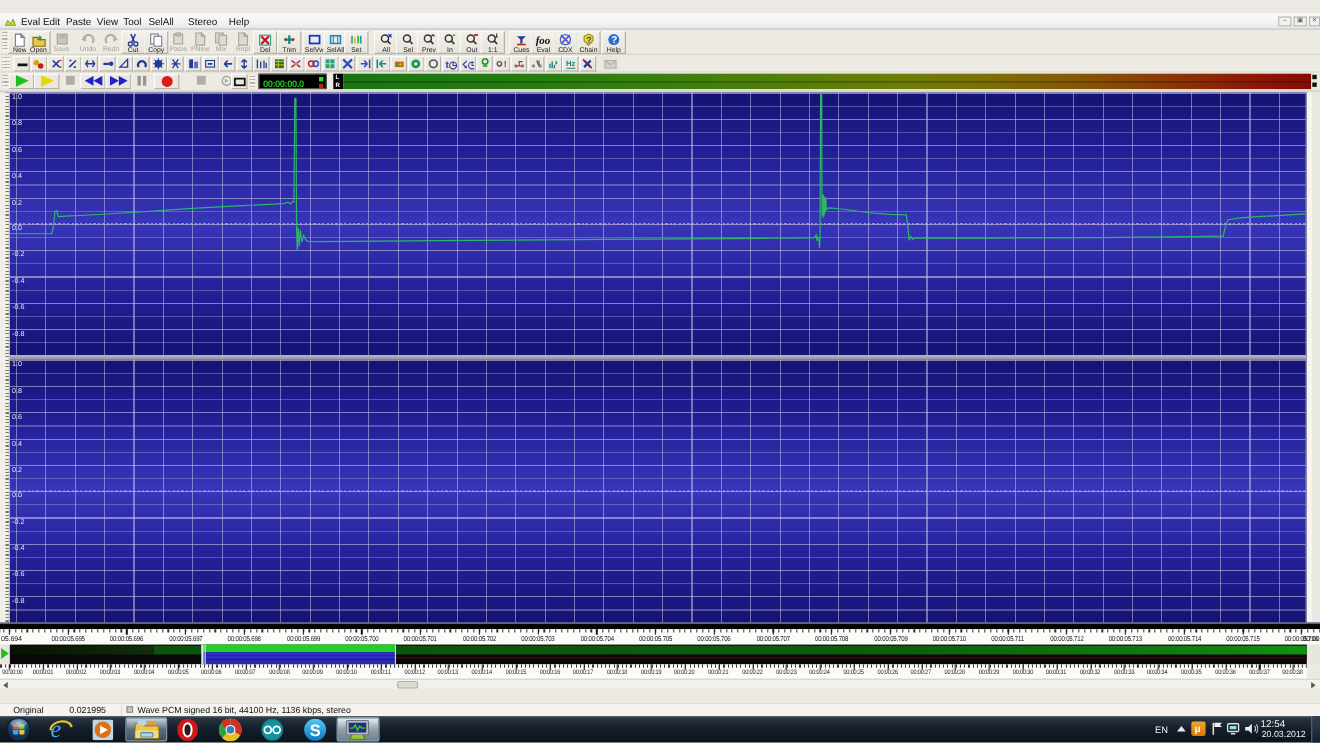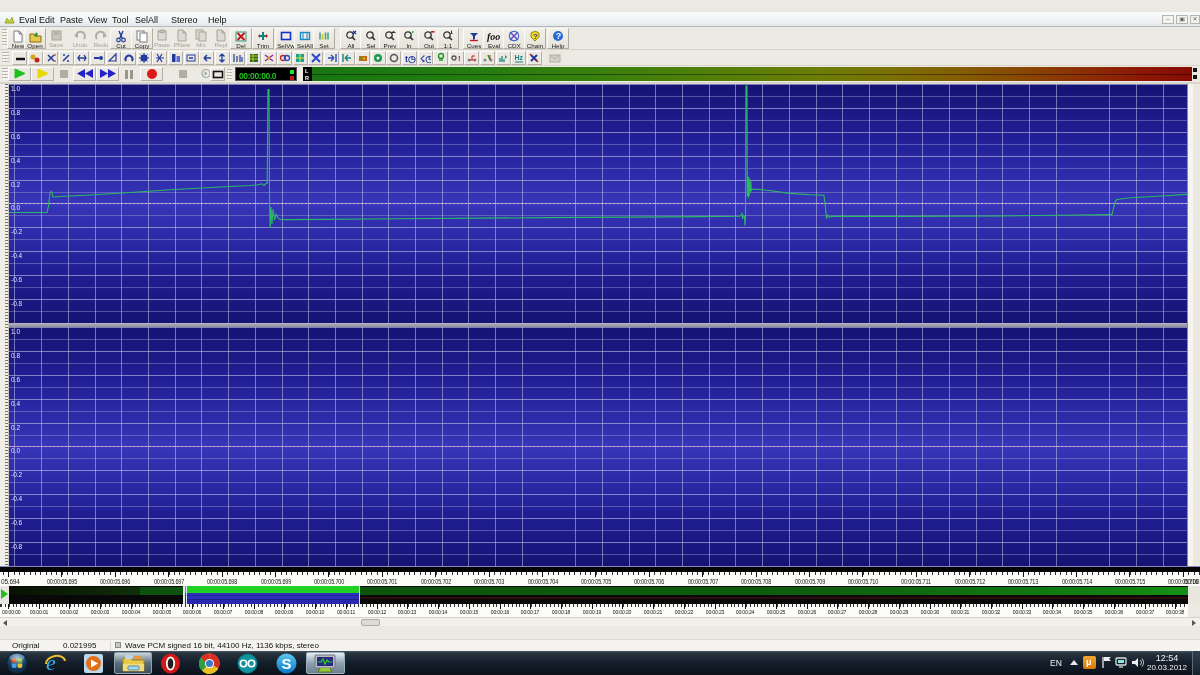--- a/index.html
+++ b/index.html
@@ -692,17 +692,17 @@
       </svg>
       <svg class="ab" style="left:1115px;top:5px" width="14" height="13">
         <rect x="1" y="2" width="10" height="7" rx="1" fill="none" stroke="#ddd" stroke-width="1.3"></rect>
         <rect x="3" y="4" width="6" height="3" fill="#8ae8d8"></rect>
         <path d="M4 11 h4" stroke="#ddd" stroke-width="1.3"></path>
       </svg>
       <svg class="ab" style="left:1131px;top:5px" width="13" height="13">
         <path d="M1 5 h3 l3 -3 v9 l-3 -3 h-3 z" fill="#eee"></path>
         <path d="M9.5 4 a4 4 0 0 1 0 5 M11 2.5 a6 6 0 0 1 0 8" stroke="#ccc" fill="none"></path>
       </svg>
-      <span class="ab" style="left:1146px;top:2px;width:42px;text-align:center;font-size:9px;color:#f2f2f2">12:54</span>
+      <span class="ab" style="left:1146px;top:2px;width:42px;font-size:9px;color:#f2f2f2">12:54</span>
       <span class="ab" style="left:1143px;top:12px;width:48px;text-align:center;font-size:8px;color:#f2f2f2">20.03.2012</span>
       <div class="ab" style="left:1192px;top:0;width:8px;height:24px;border-left:1px solid #5a6a78;background:linear-gradient(180deg,#31404f,#17212c)"></div>
     </div>
 </div>
 
 </body></html>

